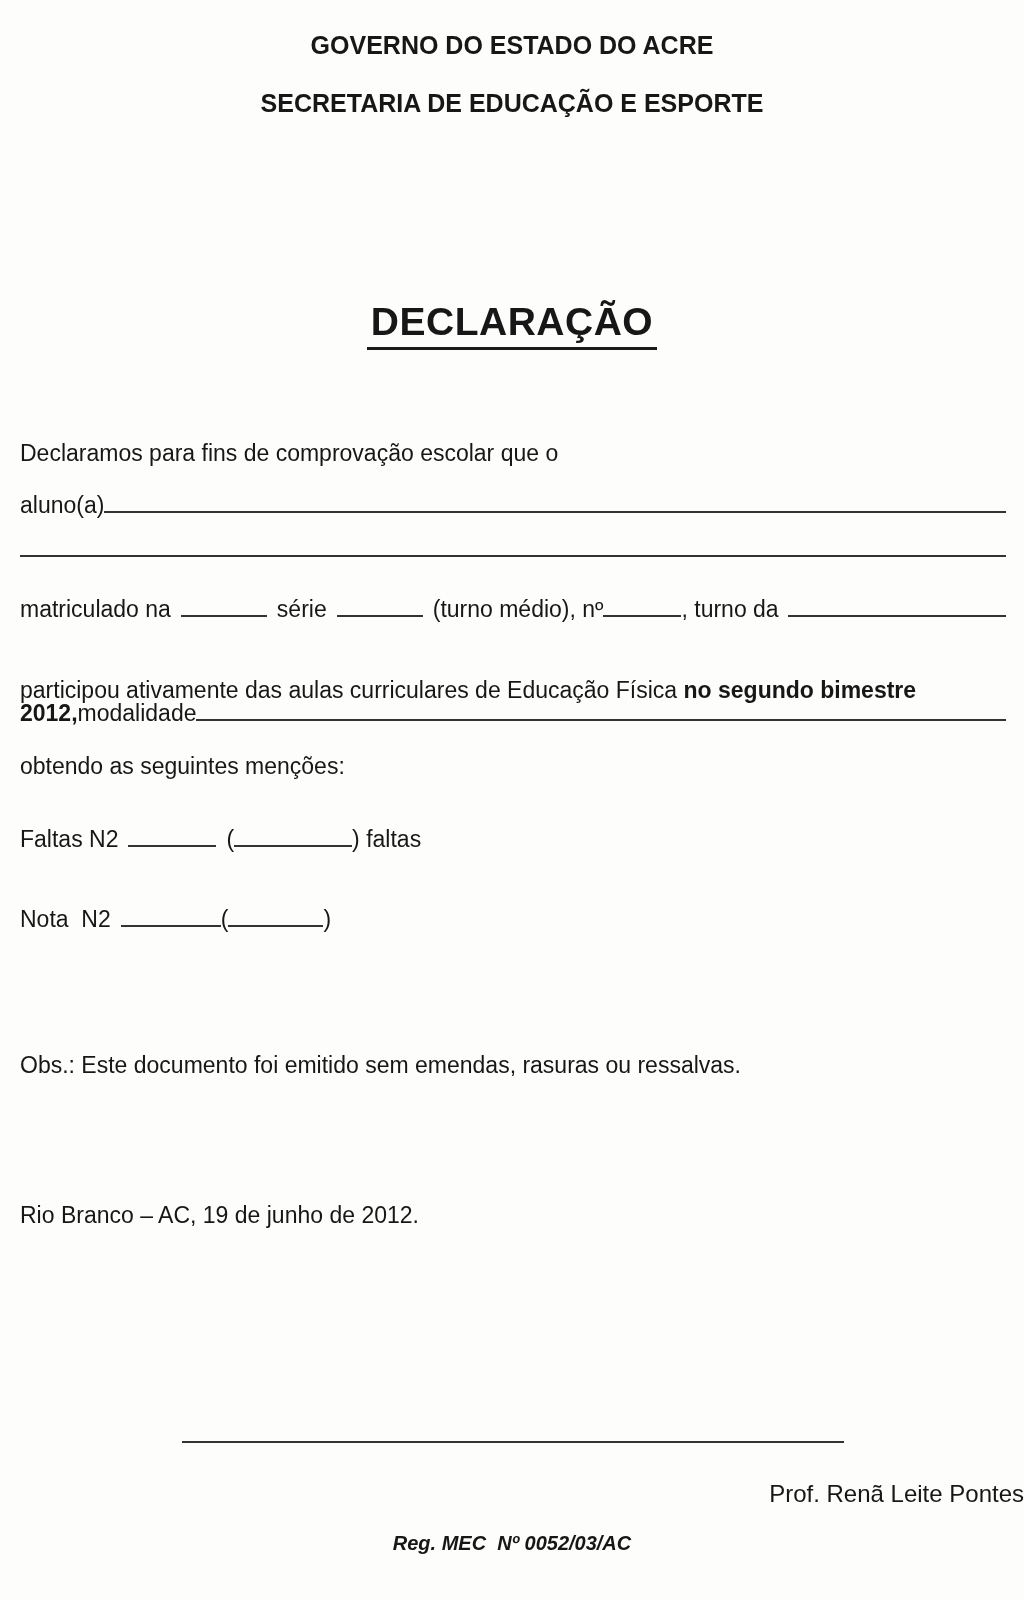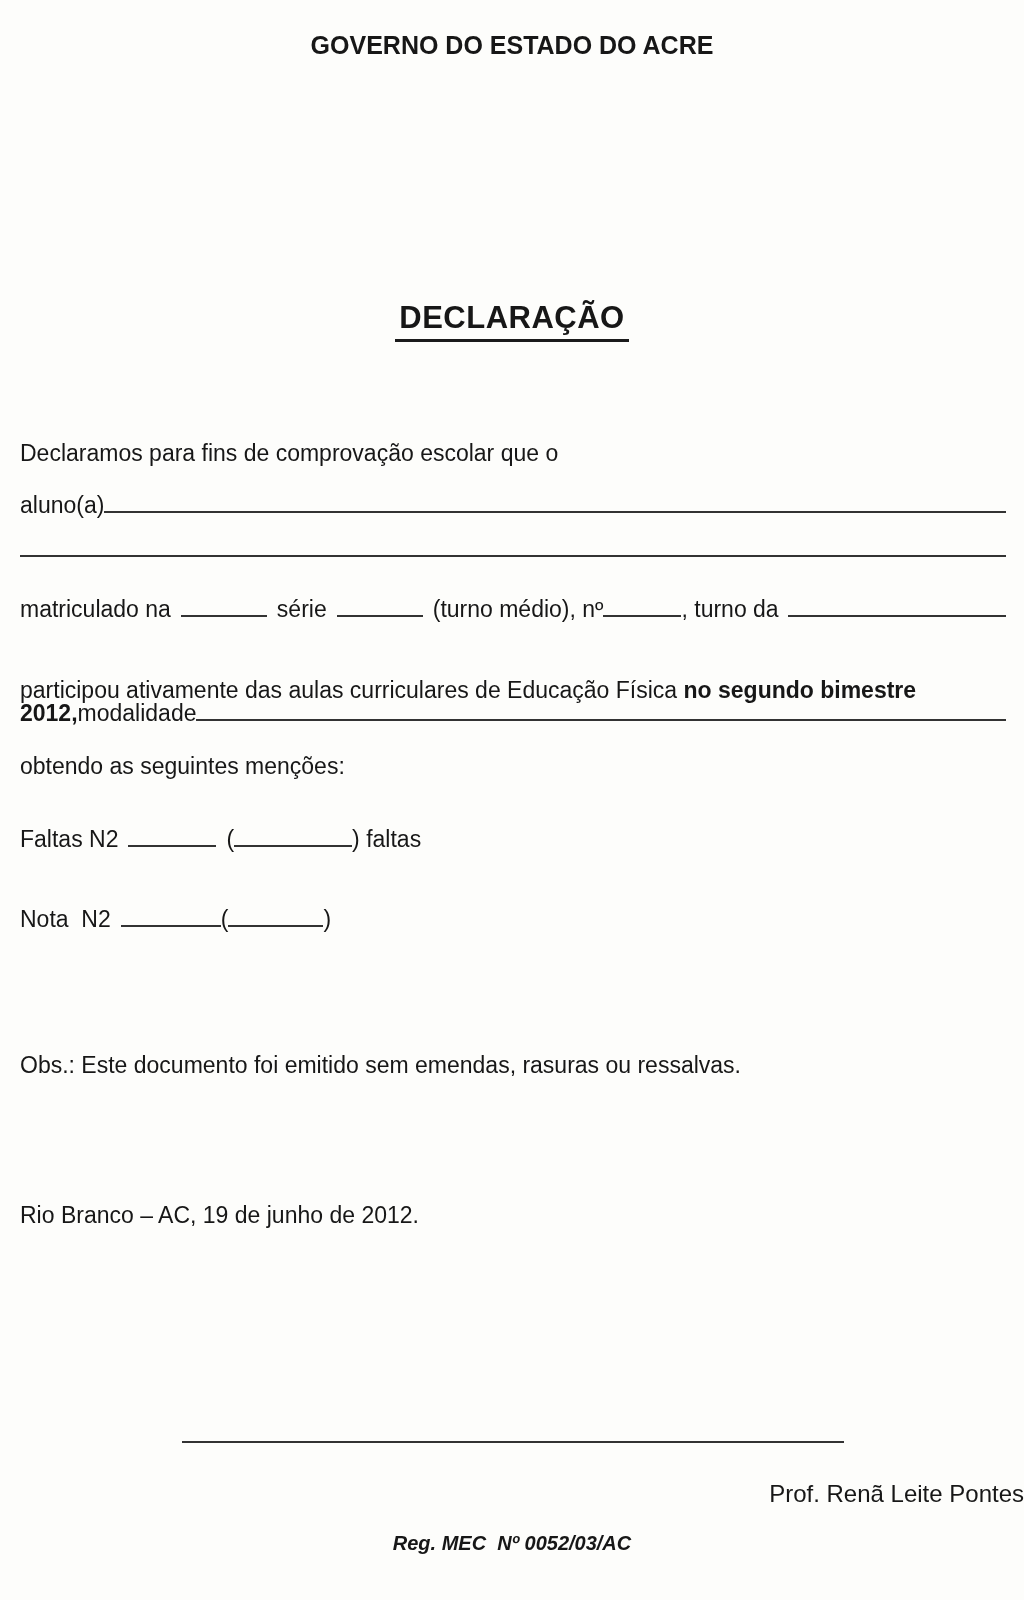--- a/index.html
+++ b/index.html
@@ -27,21 +27,21 @@
   .header > div { line-height: 58px; height: 58px; }
 
   
   .title-wrap {
     position: absolute;
     top: 300px; left: 0; right: 0;
     text-align: center;
   }
   .title {
     display: inline-block;
-    font-size: 31px;
+    font-size: 39px;
     font-weight: 700;
     letter-spacing: 0.5px;
     border-bottom: 3px solid #1b1b1b;
     padding: 0 4px 3px 4px;
   }
 
   
   .line {
     position: absolute;
     left: 20px; right: 18px;
@@ -96,20 +96,21 @@
     white-space: pre;
   }
 </style>
 </head>
 <body>
 
 <div class="page">
 
   <div class="header">
     <div>GOVERNO DO ESTADO DO ACRE</div>
+    <div>SECRETARIA DE EDUCAÇÃO E ESPORTE</div>
   </div>
 
   <div class="title-wrap">
     <span class="title">DECLARAÇÃO</span>
   </div>
 
   <div class="line pos-intro">
     <span>Declaramos para fins de comprovação escolar que o</span>
   </div>
 

